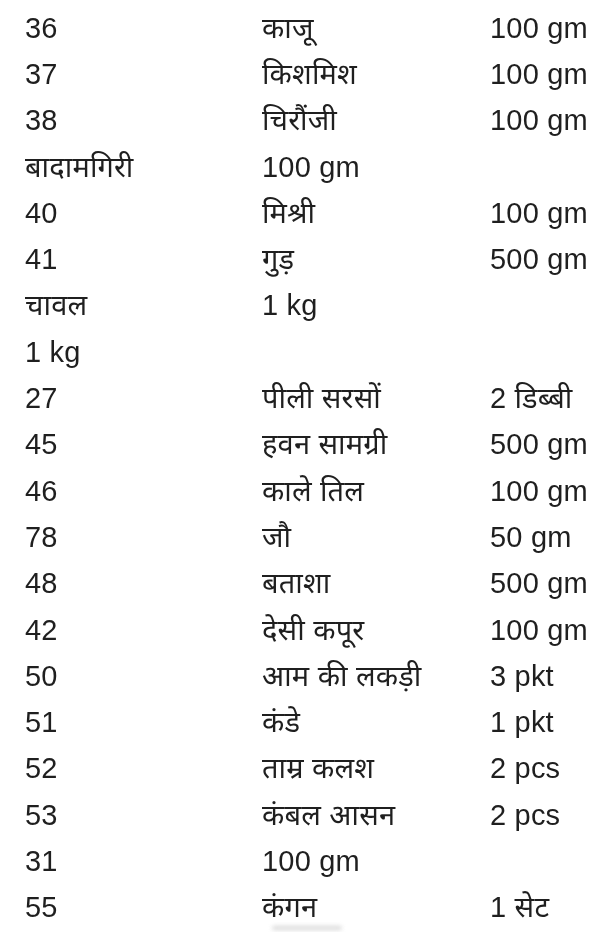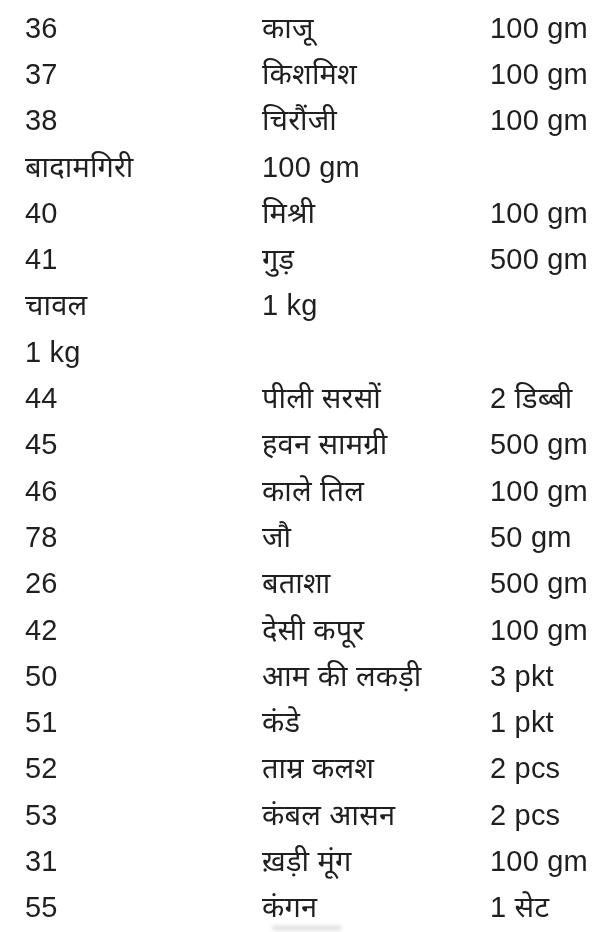--- a/index.html
+++ b/index.html
@@ -95,21 +95,21 @@
   <div class="row">
     <div class="cell item">चावल</div>
     <div class="cell qty">1 kg</div>
   </div>
 
   <div class="row">
     <div class="cell qty">1 kg</div>
   </div>
 
   <div class="row">
-    <div class="cell no">44</div>
+    <div class="cell no">27</div>
     <div class="cell item">पीली सरसों</div>
     <div class="cell qty">2 डिब्बी</div>
   </div>
 
   <div class="row">
     <div class="cell no">45</div>
     <div class="cell item">हवन सामग्री</div>
     <div class="cell qty">500 gm</div>
   </div>
 
@@ -119,21 +119,21 @@
     <div class="cell qty">100 gm</div>
   </div>
 
   <div class="row">
     <div class="cell no">78</div>
     <div class="cell item">जौ</div>
     <div class="cell qty">50 gm</div>
   </div>
 
   <div class="row">
-    <div class="cell no">26</div>
+    <div class="cell no">48</div>
     <div class="cell item">बताशा</div>
     <div class="cell qty">500 gm</div>
   </div>
 
   <div class="row">
     <div class="cell no">42</div>
     <div class="cell item">देसी कपूर</div>
     <div class="cell qty">100 gm</div>
   </div>
 
@@ -156,21 +156,20 @@
   </div>
 
   <div class="row">
     <div class="cell no">53</div>
     <div class="cell item">कंबल आसन</div>
     <div class="cell qty">2 pcs</div>
   </div>
 
   <div class="row">
     <div class="cell no">31</div>
-    <div class="cell item">ख़ड़ी मूंग</div>
     <div class="cell qty">100 gm</div>
   </div>
 
   <div class="row">
     <div class="cell no">55</div>
     <div class="cell item">कंगन</div>
     <div class="cell qty">1 सेट</div>
   </div>
 </div>
   <div class="next-row-edge"></div>

